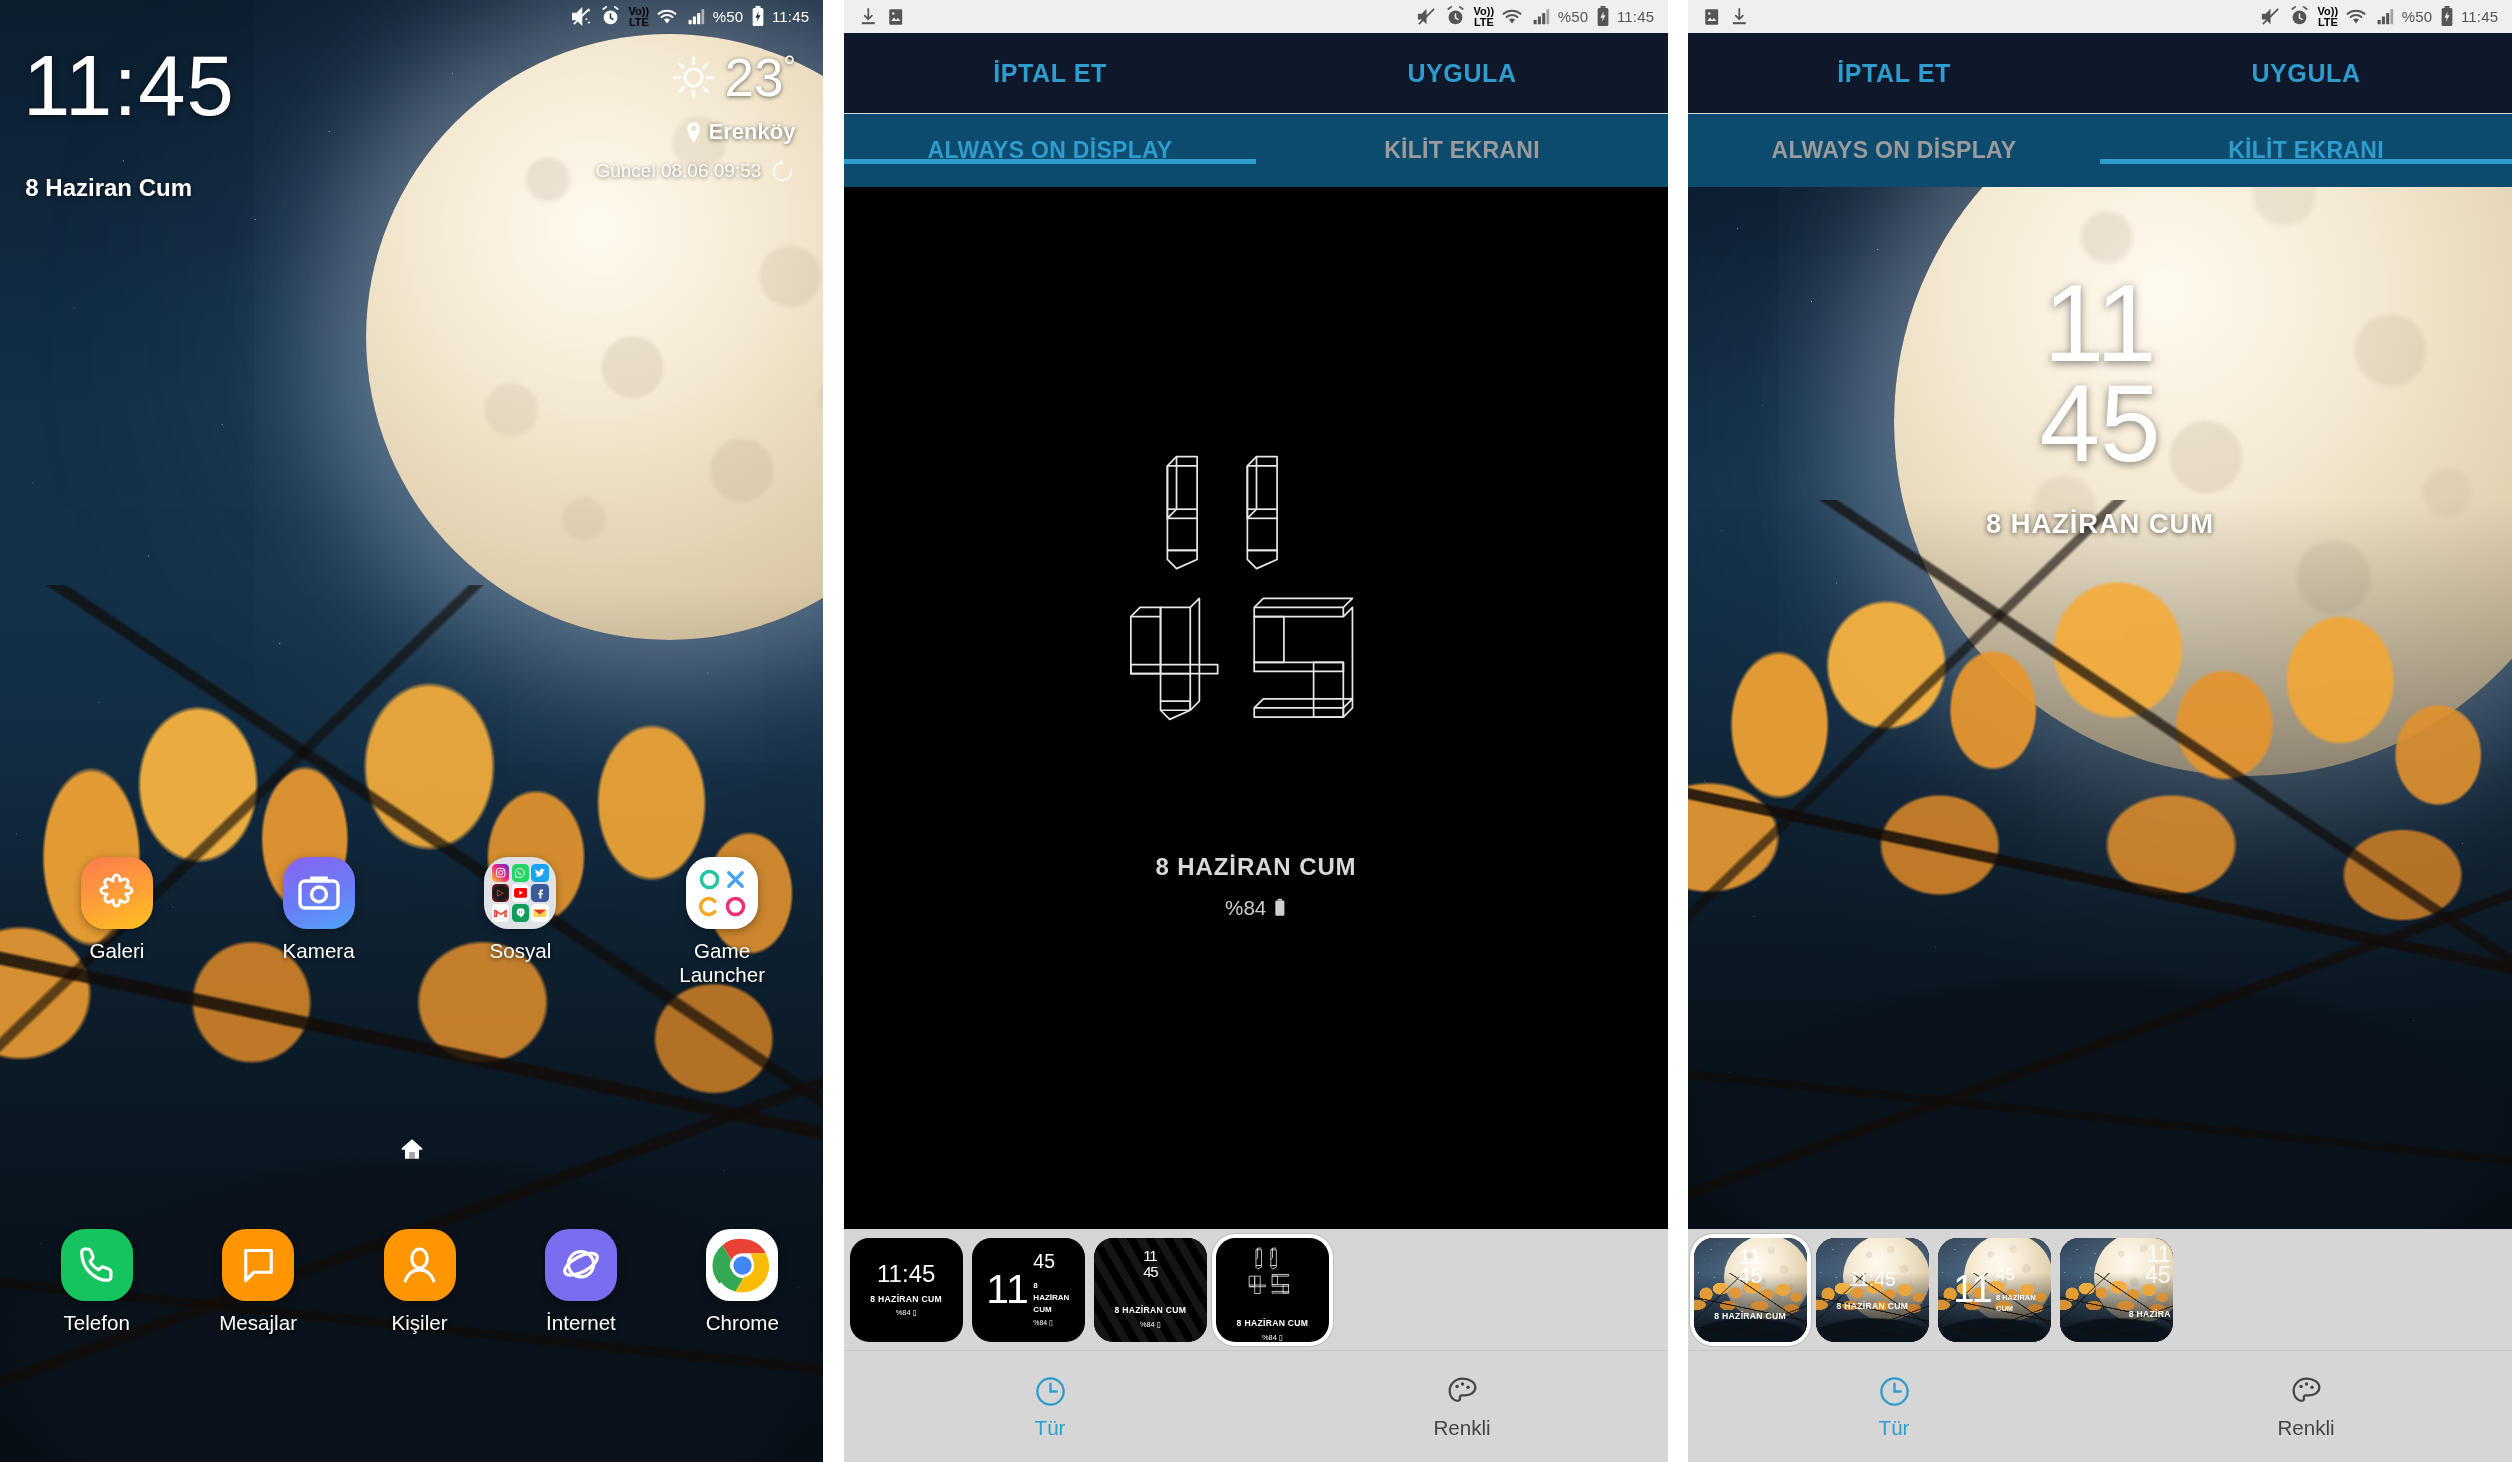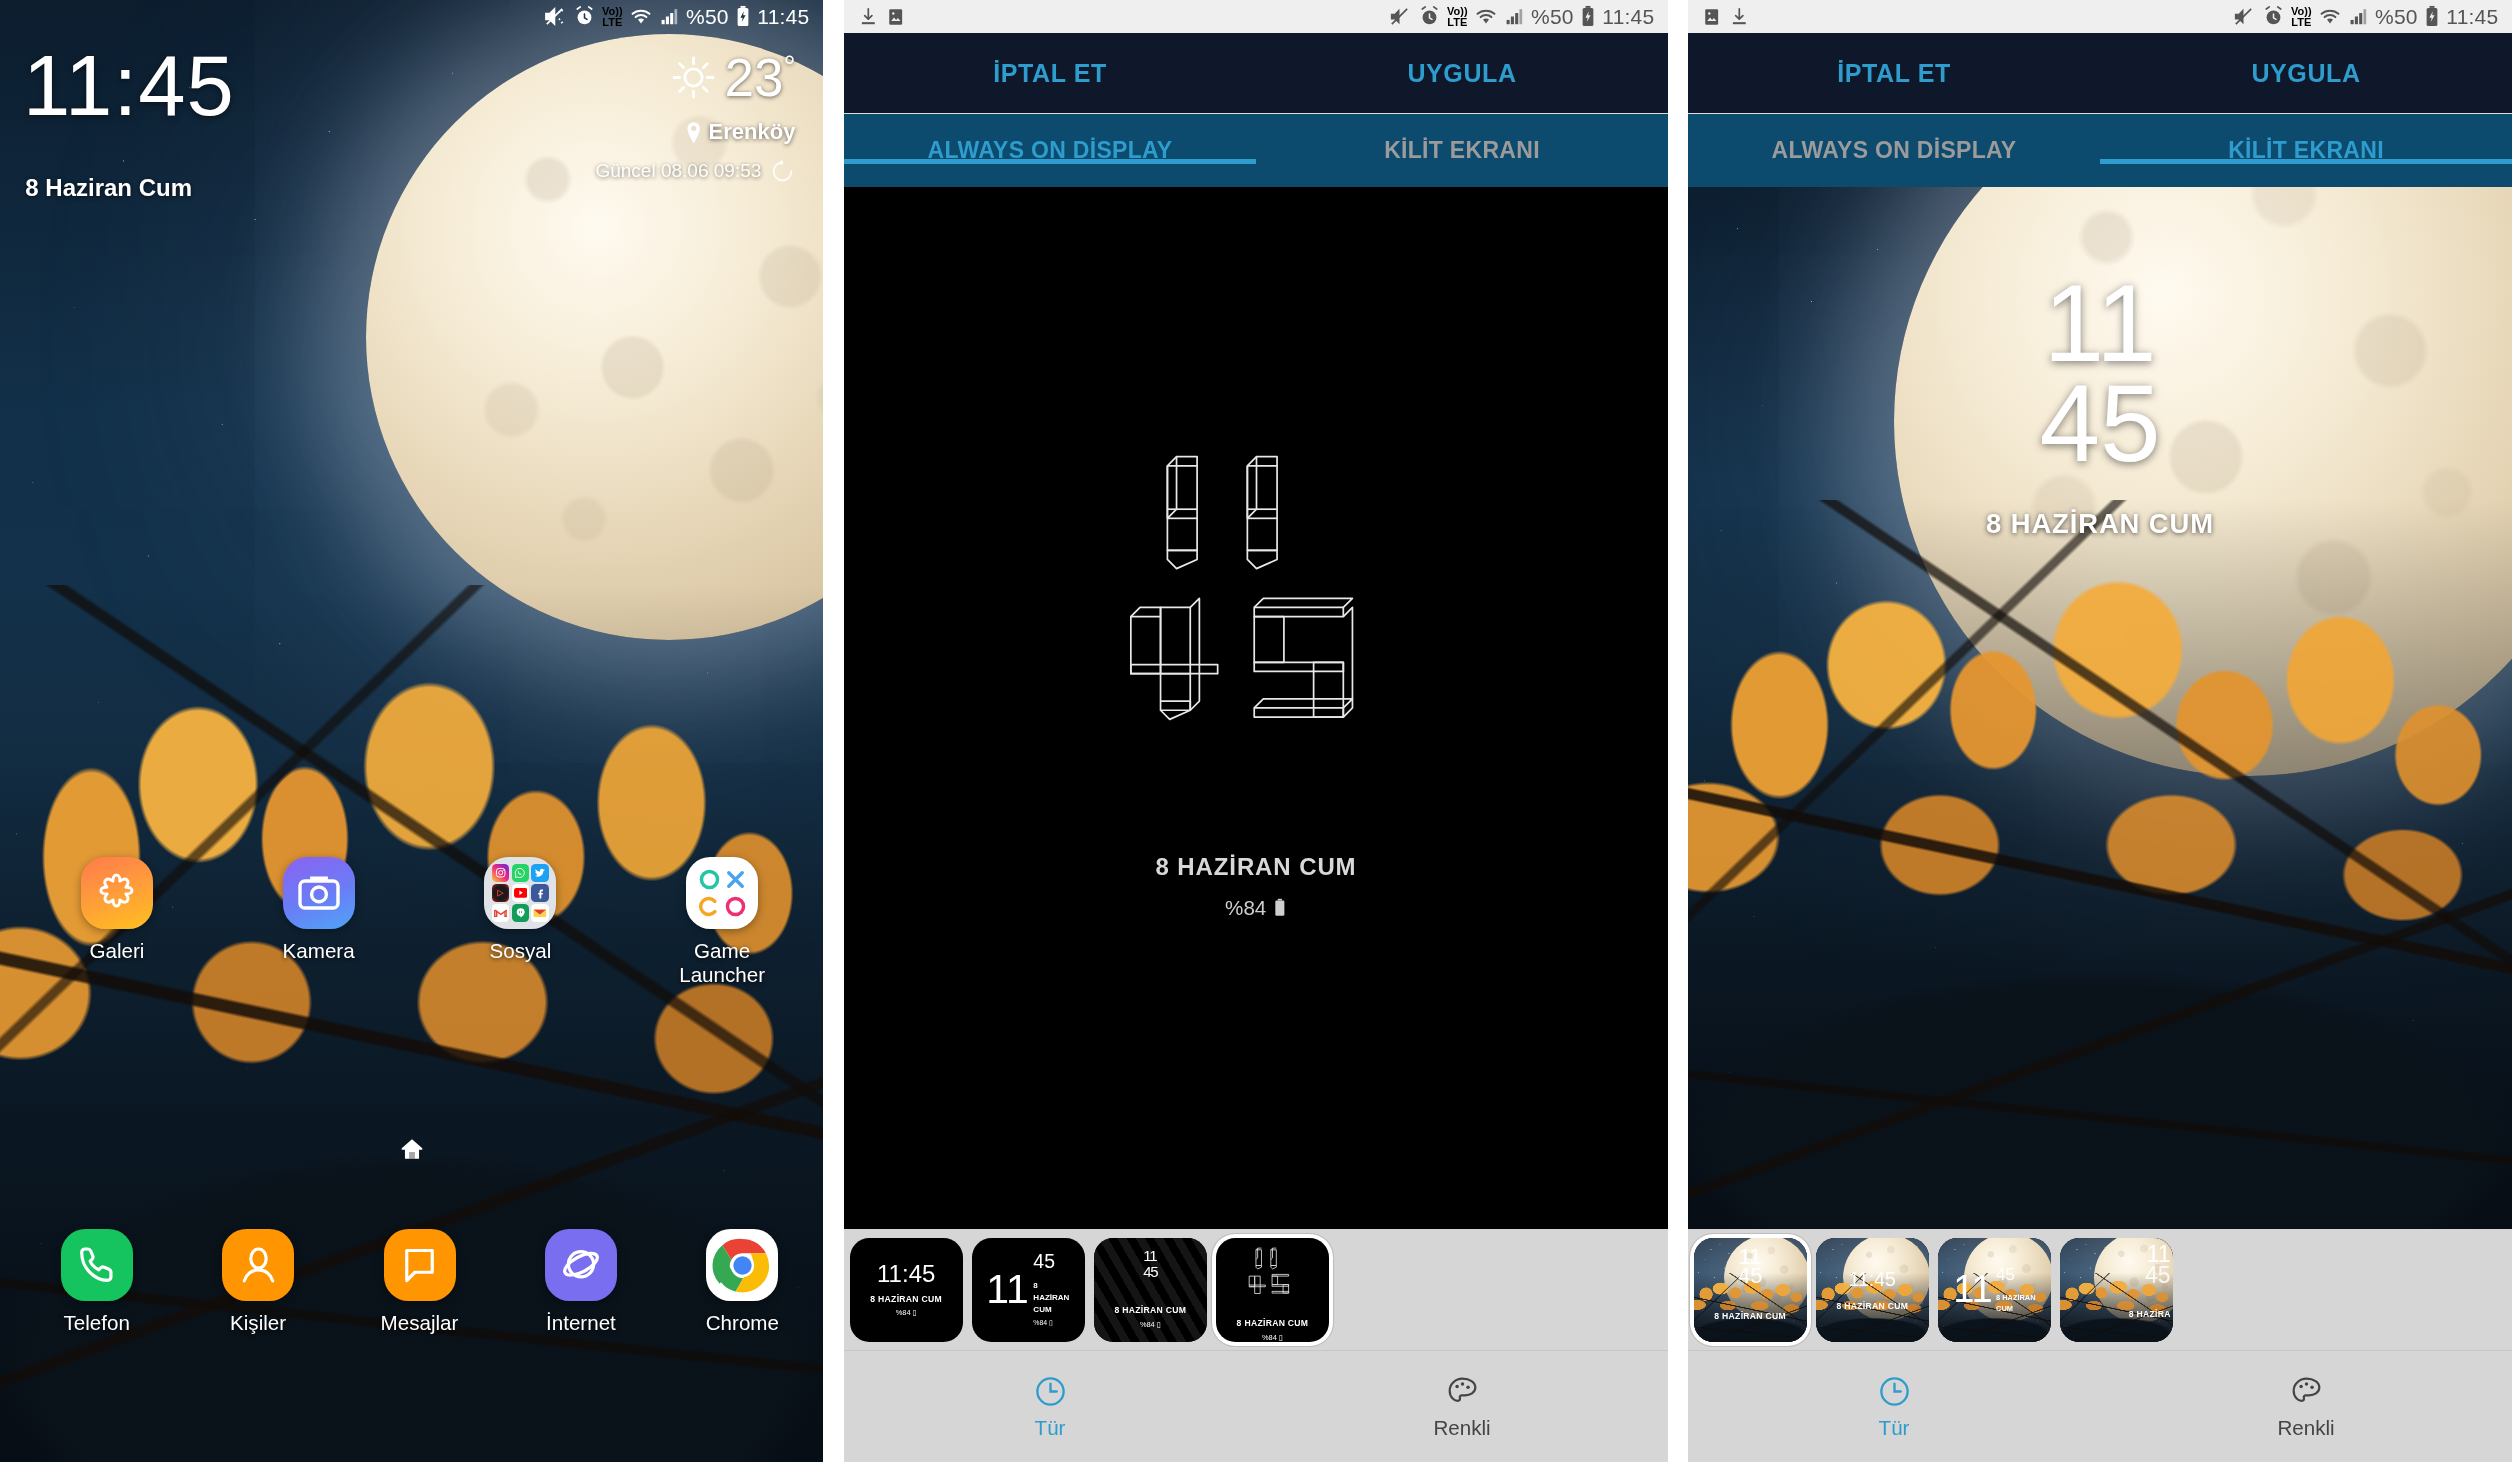--- a/index.html
+++ b/index.html
@@ -87,21 +87,21 @@
       linear-gradient(34deg, transparent 63.6%, rgba(16,11,7,.70) 63.9%, rgba(16,11,7,.70) 64.5%, transparent 64.8%),
       linear-gradient(-44deg, transparent 71.6%, rgba(16,11,7,.62) 71.9%, rgba(16,11,7,.62) 72.4%, transparent 72.7%),
       linear-gradient(6deg, transparent 20.6%, rgba(16,11,7,.70) 20.9%, rgba(16,11,7,.70) 21.6%, transparent 21.9%);
   }
 
   
   .statusbar { position:absolute; top:0; left:0; right:0; height:33px;
                display:flex; align-items:center; padding:0 13.7px; z-index:30; }
   .sb-left { display:flex; align-items:center; gap:8px; }
   .sb-right { margin-left:auto; display:flex; align-items:center; gap:6.3px; }
-  .sb-txt { font-size:21px; font-weight:400; letter-spacing:0.2px; line-height:1; }
+  .sb-txt { font-size:15px; font-weight:400; letter-spacing:0.2px; line-height:1; }
   .sb-light .sb-txt, .sb-light svg { color:#fff; fill:#fff; }
   .sb-dark  .sb-txt { color:#555; }
   .sb-dark  svg { fill:#555; }
   .volte { display:flex; flex-direction:column; align-items:center; justify-content:center;
            line-height:.92; font-size:11px; font-weight:700; }
 
   
   .hs-clock { position:absolute; left:23px; top:43px; right:23px; height:149px; z-index:20; }
   .hs-time { font-size:85px; font-weight:300; color:#fff; line-height:1;
              letter-spacing:1.1px; text-shadow:0 1.1px 6.9px rgba(0,0,0,.55); }
@@ -386,33 +386,33 @@
         <div class="app-ico ic-phone">
           <svg width="45" height="45" viewBox="0 0 24 24">
               <path d="M7.4 3.2c.7 0 1.2.4 1.5 1l1.1 2.6c.3.7.1 1.4-.4 1.9l-1 1c.9 2 2.6 3.7 4.6 4.6l1-1c.5-.5 1.2-.7 1.9-.4l2.6 1.1c.6.3 1 .8 1 1.5v2.6c0 1-.8 1.8-1.8 1.8C10.8 19.9 4.1 13.2 4.1 5c0-1 .8-1.8 1.8-1.8z" fill="none" stroke="#fff" stroke-width="1.7" stroke-linejoin="round"></path>
             </svg>
         </div>
         <div class="app-lbl">Telefon</div>
       </div>
       <div class="app">
         <div class="app-ico ic-orange">
           <svg width="45" height="45" viewBox="0 0 24 24">
+              <path d="M5.2 4h13.6v11.6H9.6L5.2 20z" fill="none" stroke="#fff" stroke-width="1.7" stroke-linejoin="round"></path>
+            </svg>
+        </div>
+        <div class="app-lbl">Mesajlar</div>
+      </div>
+      <div class="app">
+        <div class="app-ico ic-orange">
+          <svg width="45" height="45" viewBox="0 0 24 24">
               <ellipse cx="12" cy="8.3" rx="4.1" ry="5.1" fill="none" stroke="#fff" stroke-width="1.7"></ellipse>
               <path d="M4.4 20.2c1.1-3.6 4.1-5.9 7.6-5.9s6.5 2.3 7.6 5.9" fill="none" stroke="#fff" stroke-width="1.7" stroke-linecap="round"></path>
             </svg>
         </div>
         <div class="app-lbl">Kişiler</div>
-      </div>
-      <div class="app">
-        <div class="app-ico ic-orange">
-          <svg width="45" height="45" viewBox="0 0 24 24">
-              <path d="M5.2 4h13.6v11.6H9.6L5.2 20z" fill="none" stroke="#fff" stroke-width="1.7" stroke-linejoin="round"></path>
-            </svg>
-        </div>
-        <div class="app-lbl">Mesajlar</div>
       </div>
       <div class="app">
         <div class="app-ico ic-purple">
           <svg width="46" height="46" viewBox="0 0 24 24">
               <circle cx="12" cy="11.6" r="6.6" fill="none" stroke="#fff" stroke-width="1.7"></circle>
               <ellipse cx="12" cy="11.6" rx="9.4" ry="4" transform="rotate(-28 12 11.6)" fill="none" stroke="#fff" stroke-width="1.7"></ellipse>
             </svg>
         </div>
         <div class="app-lbl">İnternet</div>
       </div>

